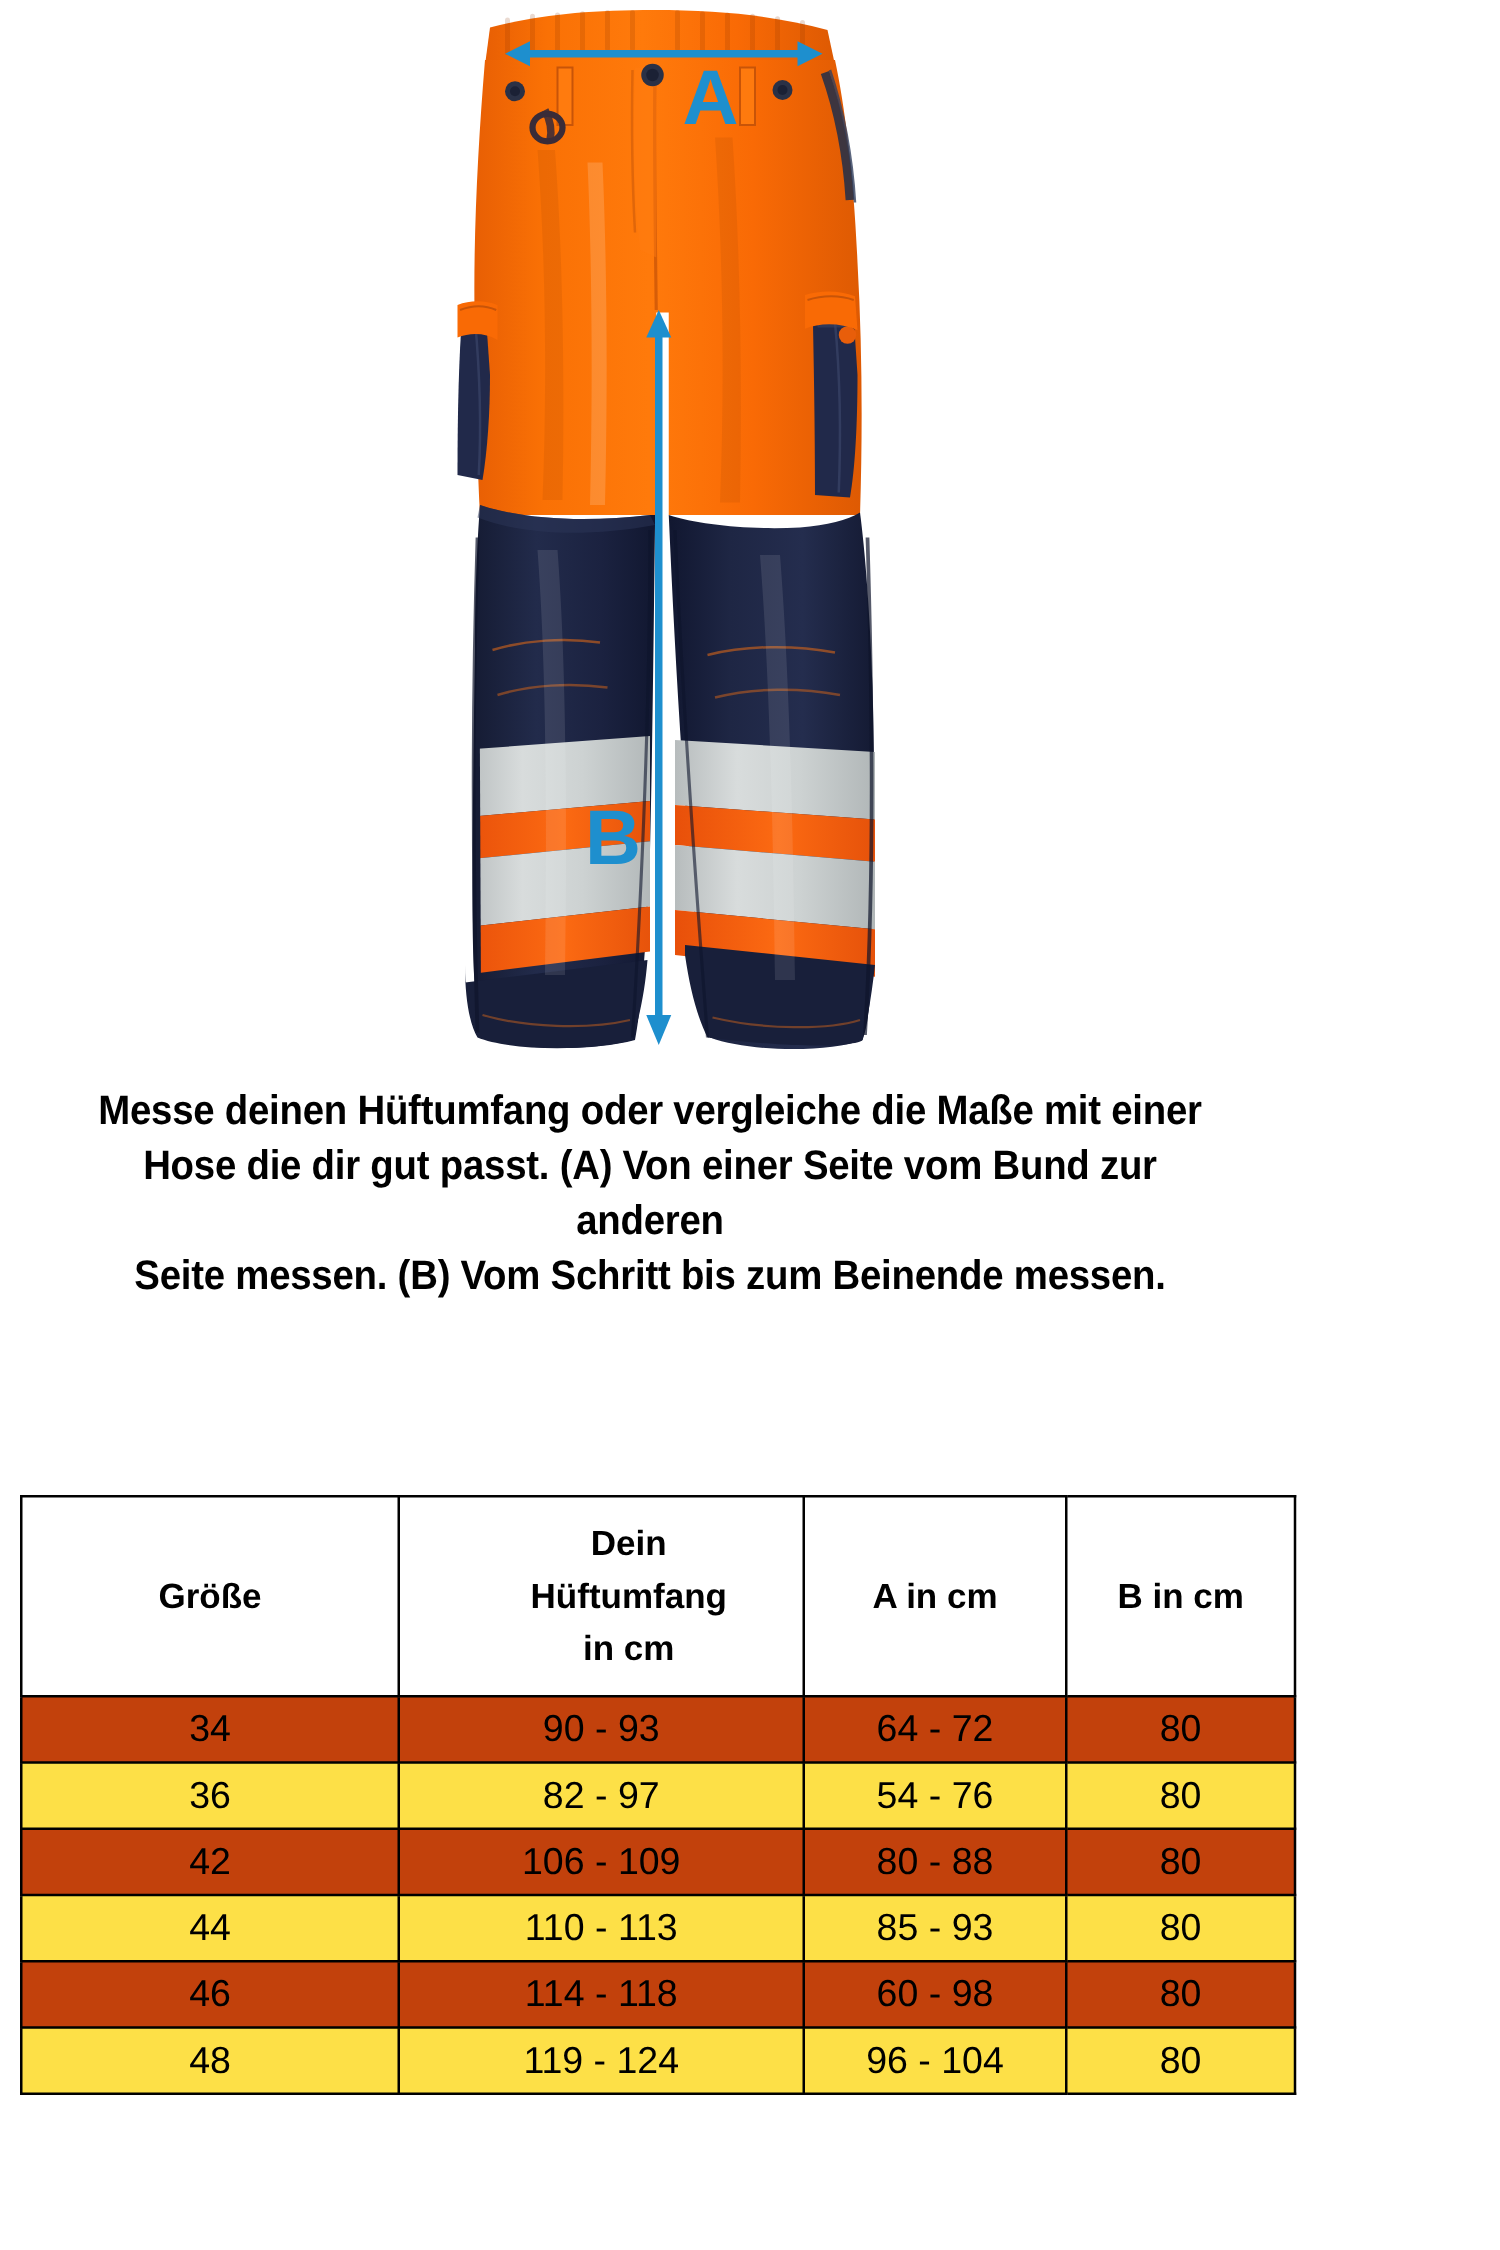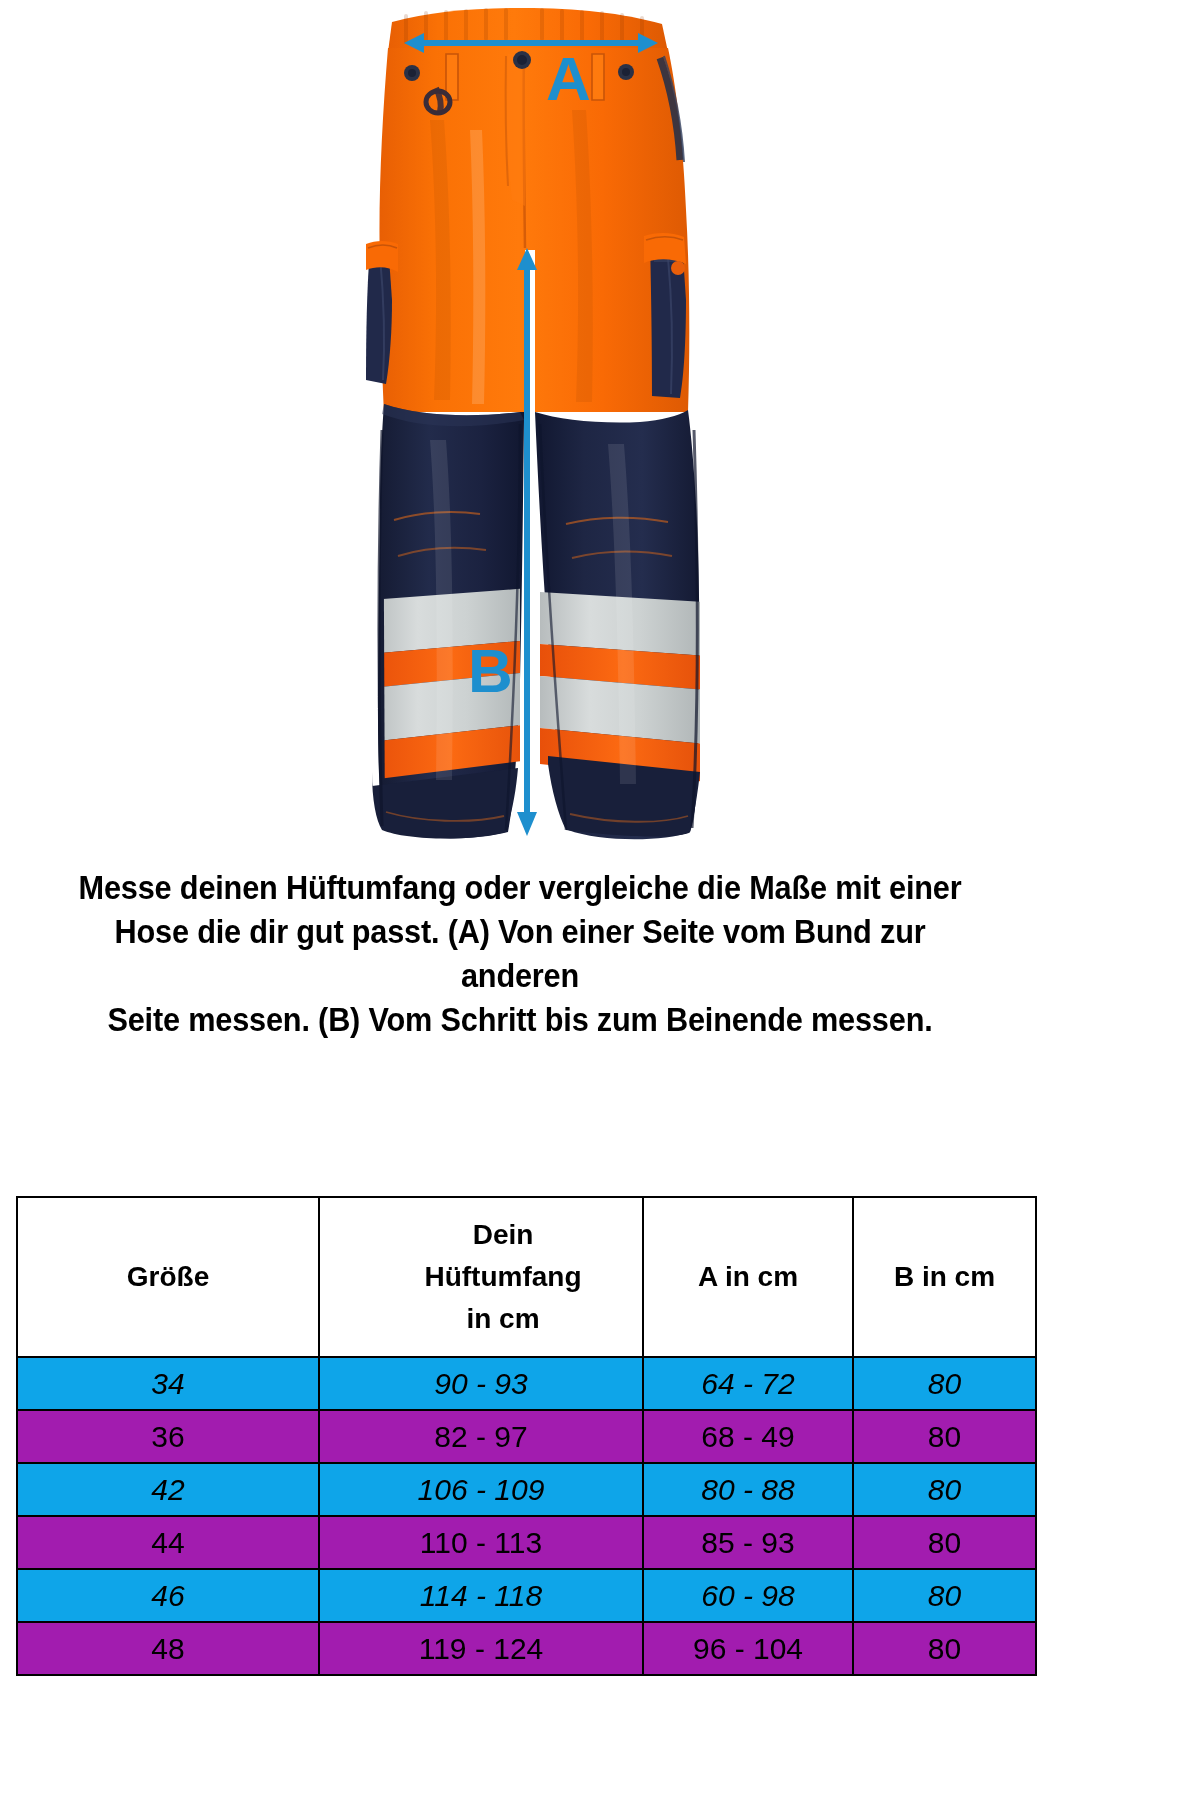--- a/index.html
+++ b/index.html
@@ -82,25 +82,24 @@
     height: 160px;
     font-weight: 700;
     font-size: 28px;
     line-height: 42px;
     background: #ffffff;
   }
   table.size-table tbody td {
     height: 53px;
     font-weight: 400;
     font-size: 30px;
-    background: #a21caf;
+    background: #fde047;
   }
   table.size-table tbody tr.alt td {
-    background: #0ea5e9;
-    font-style: italic;
+    background: #c2410c;
   }
   .hdr-multiline { display: block; margin-left: 44px; }
 </style>
 </head>
 <body>
 
 <div id="page">
 
   <div id="photo-area">
 
@@ -342,21 +341,21 @@
       <tbody id="size-table-body">
           <tr class="alt">
             <td>34</td>
             <td>90 - 93</td>
             <td>64 - 72</td>
             <td>80</td>
           </tr>
           <tr>
             <td>36</td>
             <td>82 - 97</td>
-            <td>68 - 49</td>
+            <td>54 - 76</td>
             <td>80</td>
           </tr>
           <tr class="alt">
             <td>42</td>
             <td>106 - 109</td>
             <td>80 - 88</td>
             <td>80</td>
           </tr>
           <tr>
             <td>44</td>

